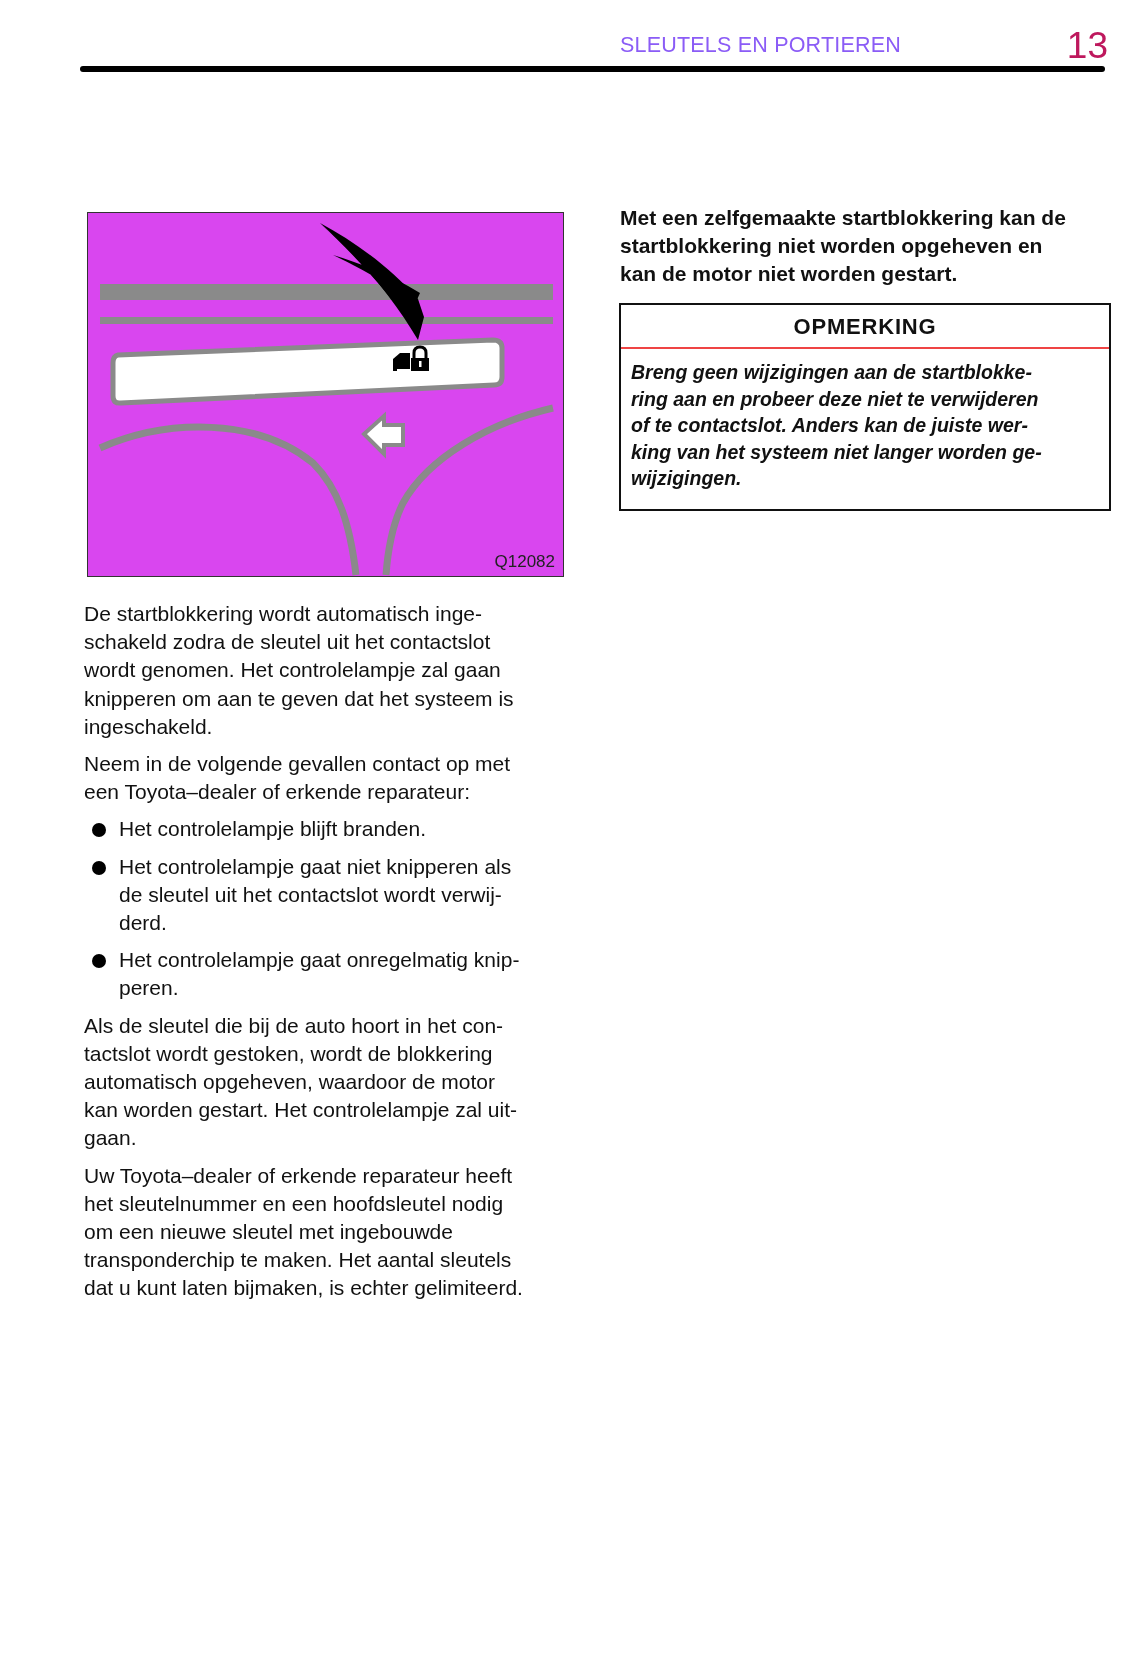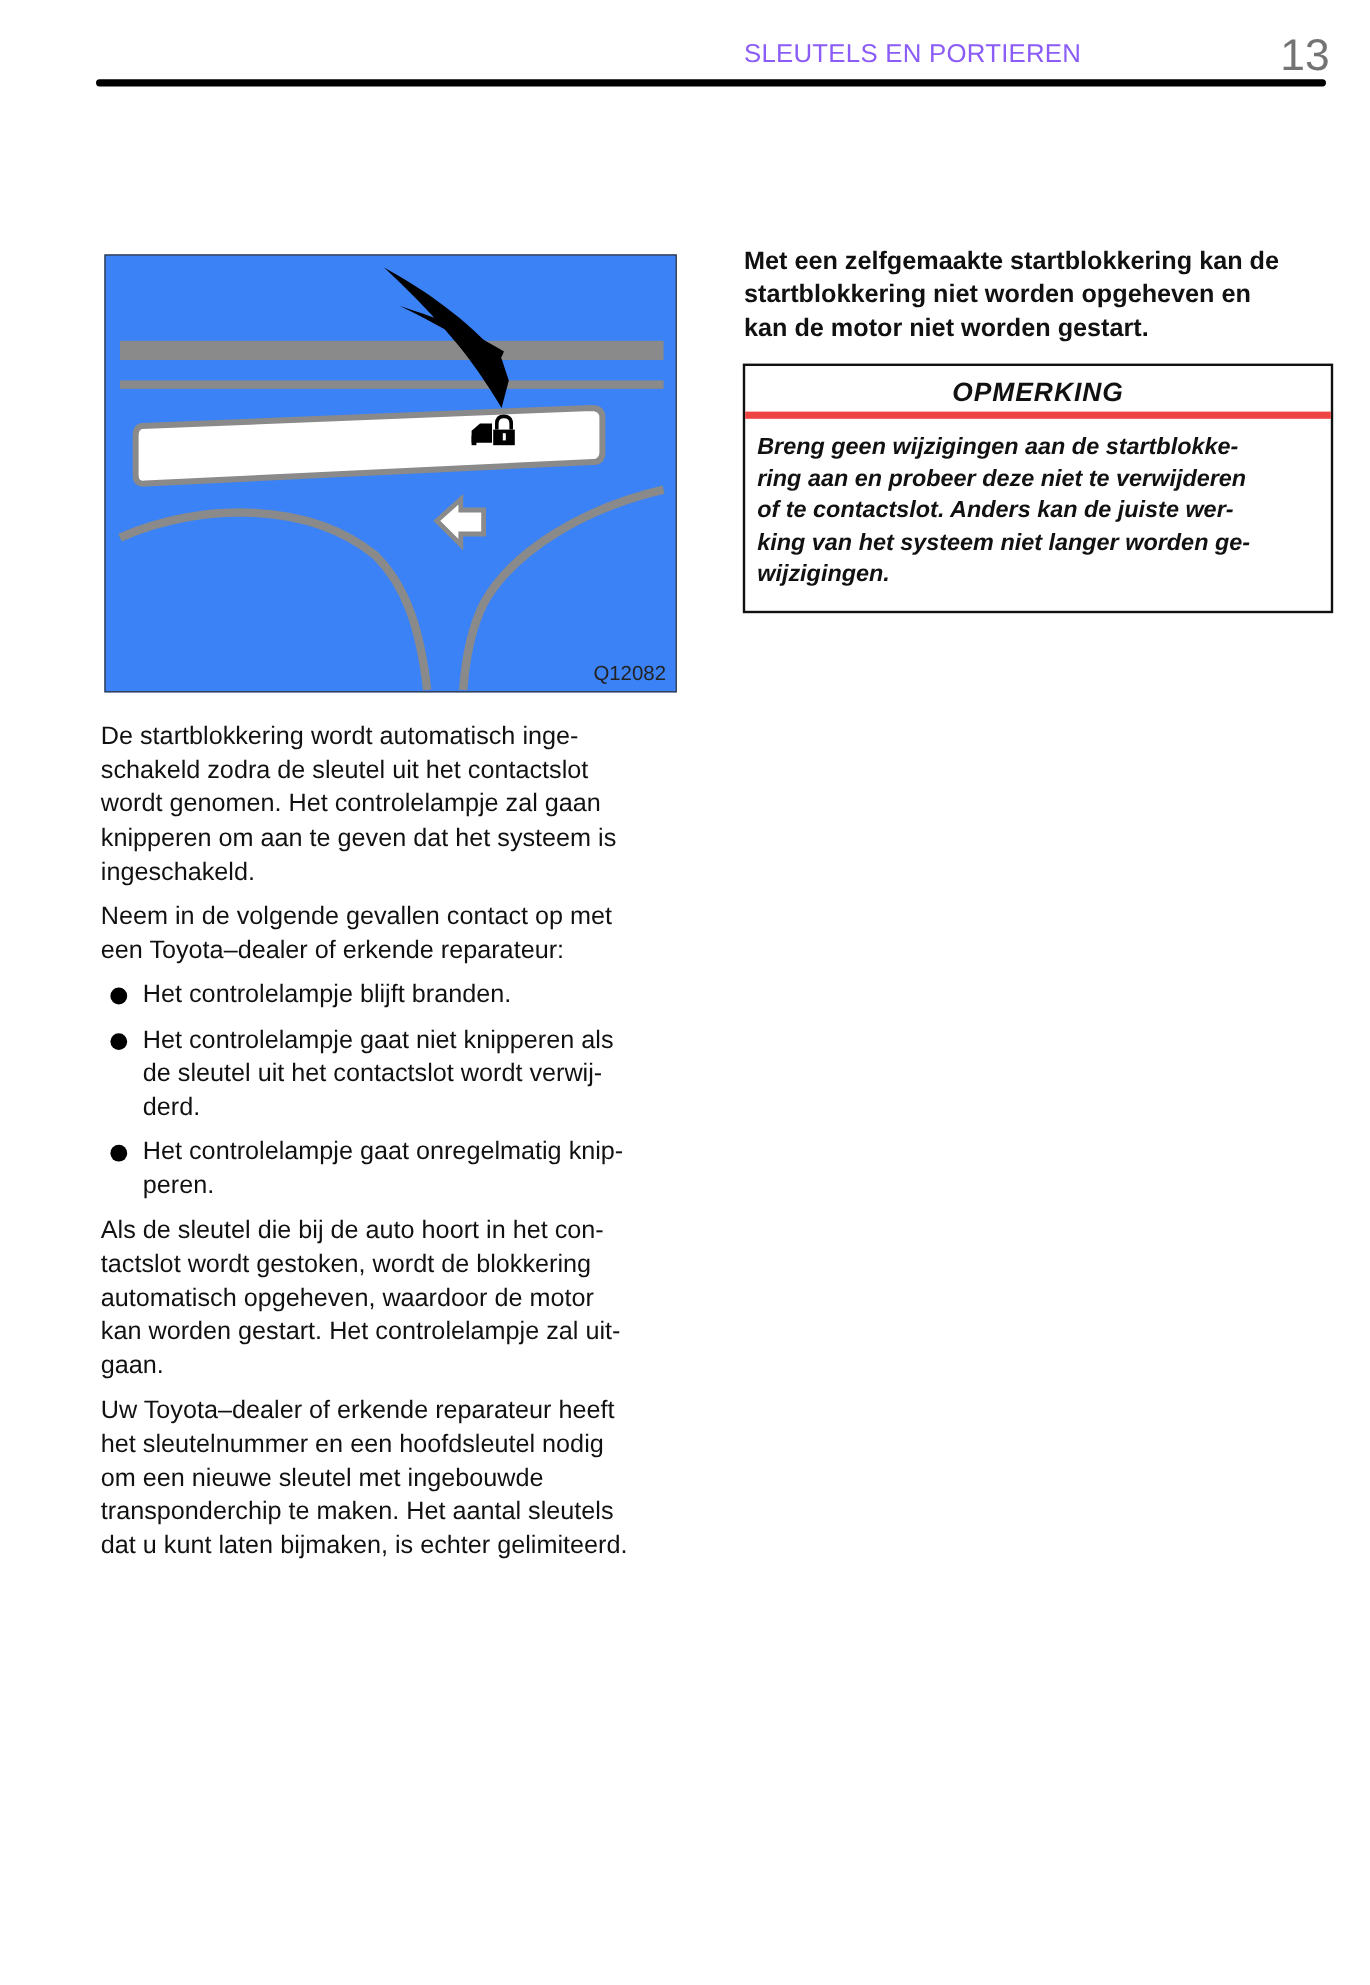--- a/index.html
+++ b/index.html
@@ -6,29 +6,29 @@
   body {
     width: 1142px; height: 1654px; position: relative; overflow: hidden;
     font-family: "Liberation Sans", sans-serif; color: #111111;
   }
   .running-head {
     position: absolute; left: 620px; top: 33px; width: 320px;
     font-size: 21.5px; letter-spacing: 0.2px; color: #8b5cf6;
   }
   .page-num {
     position: absolute; left: 1058px; top: 24px; width: 50px; text-align: right;
-    font-size: 37px; line-height: 44px; color: #737373;
+    font-size: 37px; line-height: 44px; color: #be185d;
   }
   .head-rule {
     position: absolute; left: 80px; top: 66px; width: 1025px; height: 6px;
     background: #000; border-radius: 3px;
   }
   .figure {
     position: absolute; left: 87px; top: 212px; width: 477px; height: 365px;
-    border: 1.5px solid #333; box-sizing: border-box; background: #3b82f6;
+    border: 1.5px solid #333; box-sizing: border-box; background: #d946ef;
   }
   .figure svg { position: absolute; left: 0; top: 0; }
   .fig-code {
     position: absolute; right: 8px; bottom: 4px; font-size: 17px; color: #222;
   }
   .col-left {
     position: absolute; left: 84px; top: 600px; width: 500px;
     font-size: 21px; line-height: 28.2px;
   }
   .col-left p { margin: 0 0 9px 0; }
@@ -40,22 +40,22 @@
   }
   .col-right-intro {
     position: absolute; left: 620px; top: 204px; width: 490px;
     font-size: 21px; line-height: 28.2px; font-weight: bold;
   }
   .note-box {
     position: absolute; left: 619px; top: 303px; width: 492px; height: 208px;
     border: 2px solid #111; box-sizing: border-box;
   }
   .note-head {
-    height: 44px; border-bottom: 6px solid #ef4444; box-sizing: border-box;
-    text-align: center; font-weight: bold; font-style: italic;
+    height: 44px; border-bottom: 2px solid #ef4444; box-sizing: border-box;
+    text-align: center; font-weight: bold; 
     font-size: 22px; line-height: 44px; letter-spacing: 0.8px;
   }
   .note-body {
     padding: 10px 10px 0 10px; font-weight: bold; font-style: italic;
     font-size: 19.5px; line-height: 26.5px;
   }
   .line { display: block; white-space: nowrap; }
 </style>
 </head>
 <body>

